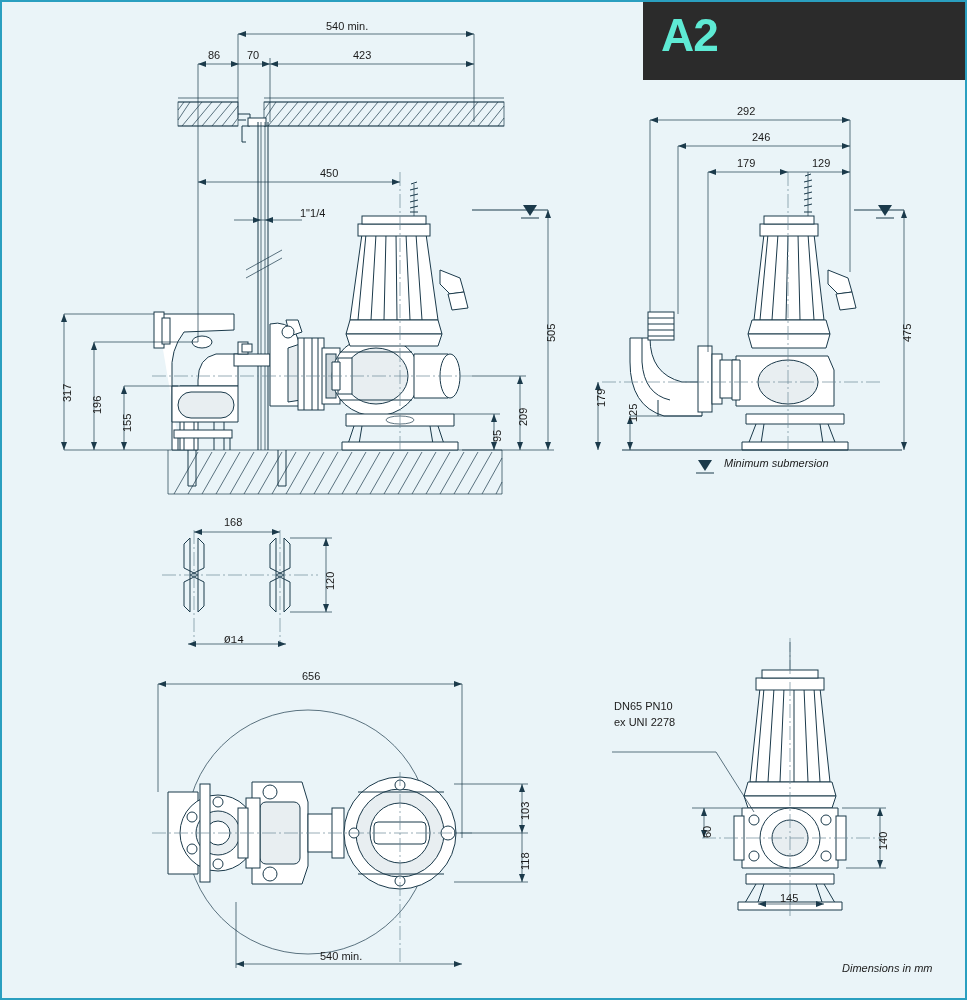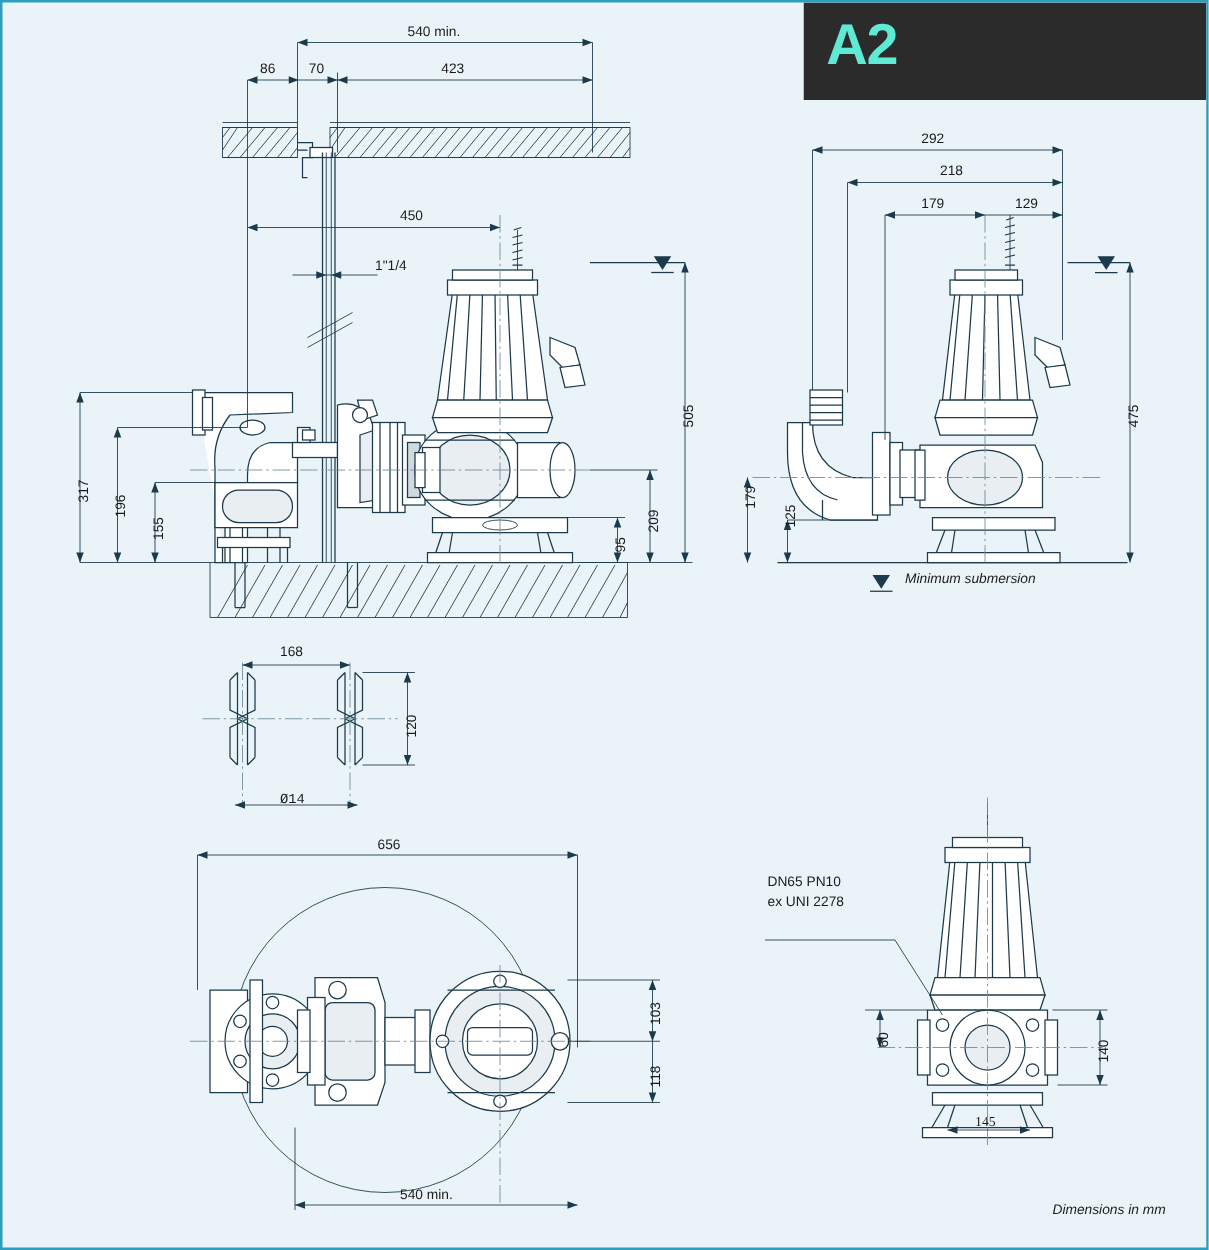--- a/index.html
+++ b/index.html
@@ -475,21 +475,21 @@
   <div class="lbl" style="left:318px;top:165px;text-align:center;">450</div>
   <div class="lbl" style="left:298px;top:205px;">1"1/4</div>
   <div class="lbl v" style="left:543px;top:340px;">505</div>
   <div class="lbl v" style="left:59px;top:400px;">317</div>
   <div class="lbl v" style="left:89px;top:412px;">196</div>
   <div class="lbl v" style="left:119px;top:430px;">155</div>
   <div class="lbl v" style="left:515px;top:424px;">209</div>
   <div class="lbl v" style="left:489px;top:440px;">95</div>
 
   <div class="lbl" style="left:735px;top:103px;">292</div>
-  <div class="lbl" style="left:750px;top:129px;">218</div>
+  <div class="lbl" style="left:750px;top:129px;">246</div>
   <div class="lbl" style="left:735px;top:155px;">179</div>
   <div class="lbl" style="left:810px;top:155px;">129</div>
   <div class="lbl v" style="left:899px;top:340px;">475</div>
   <div class="lbl v" style="left:593px;top:405px;">179</div>
   <div class="lbl v" style="left:625px;top:420px;">125</div>
 
   <div class="lbl ital" style="left:722px;top:455px;">Minimum submersion</div>
 
   <div class="lbl" style="left:222px;top:514px;">168</div>
   <div class="lbl v" style="left:322px;top:588px;">120</div>
@@ -497,17 +497,17 @@
 
   <div class="lbl" style="left:300px;top:668px;">656</div>
   <div class="lbl v" style="left:517px;top:818px;">103</div>
   <div class="lbl v" style="left:517px;top:868px;">118</div>
   <div class="lbl" style="left:318px;top:948px;">540 min.</div>
 
   <div class="lbl" style="left:612px;top:698px;">DN65 PN10</div>
   <div class="lbl" style="left:612px;top:714px;">ex UNI 2278</div>
   <div class="lbl v" style="left:875px;top:848px;">140</div>
   <div class="lbl v" style="left:699px;top:836px;">60</div>
-  <div class="lbl" style="left:778px;top:890px;font-family:Liberation Serif, serif;">145</div>
+  <div class="lbl" style="left:778px;top:890px;">145</div>
 
   <div class="lbl ital" style="left:840px;top:960px;font-style:italic;">Dimensions in mm</div>
 
 </div>
 
 </body></html>

